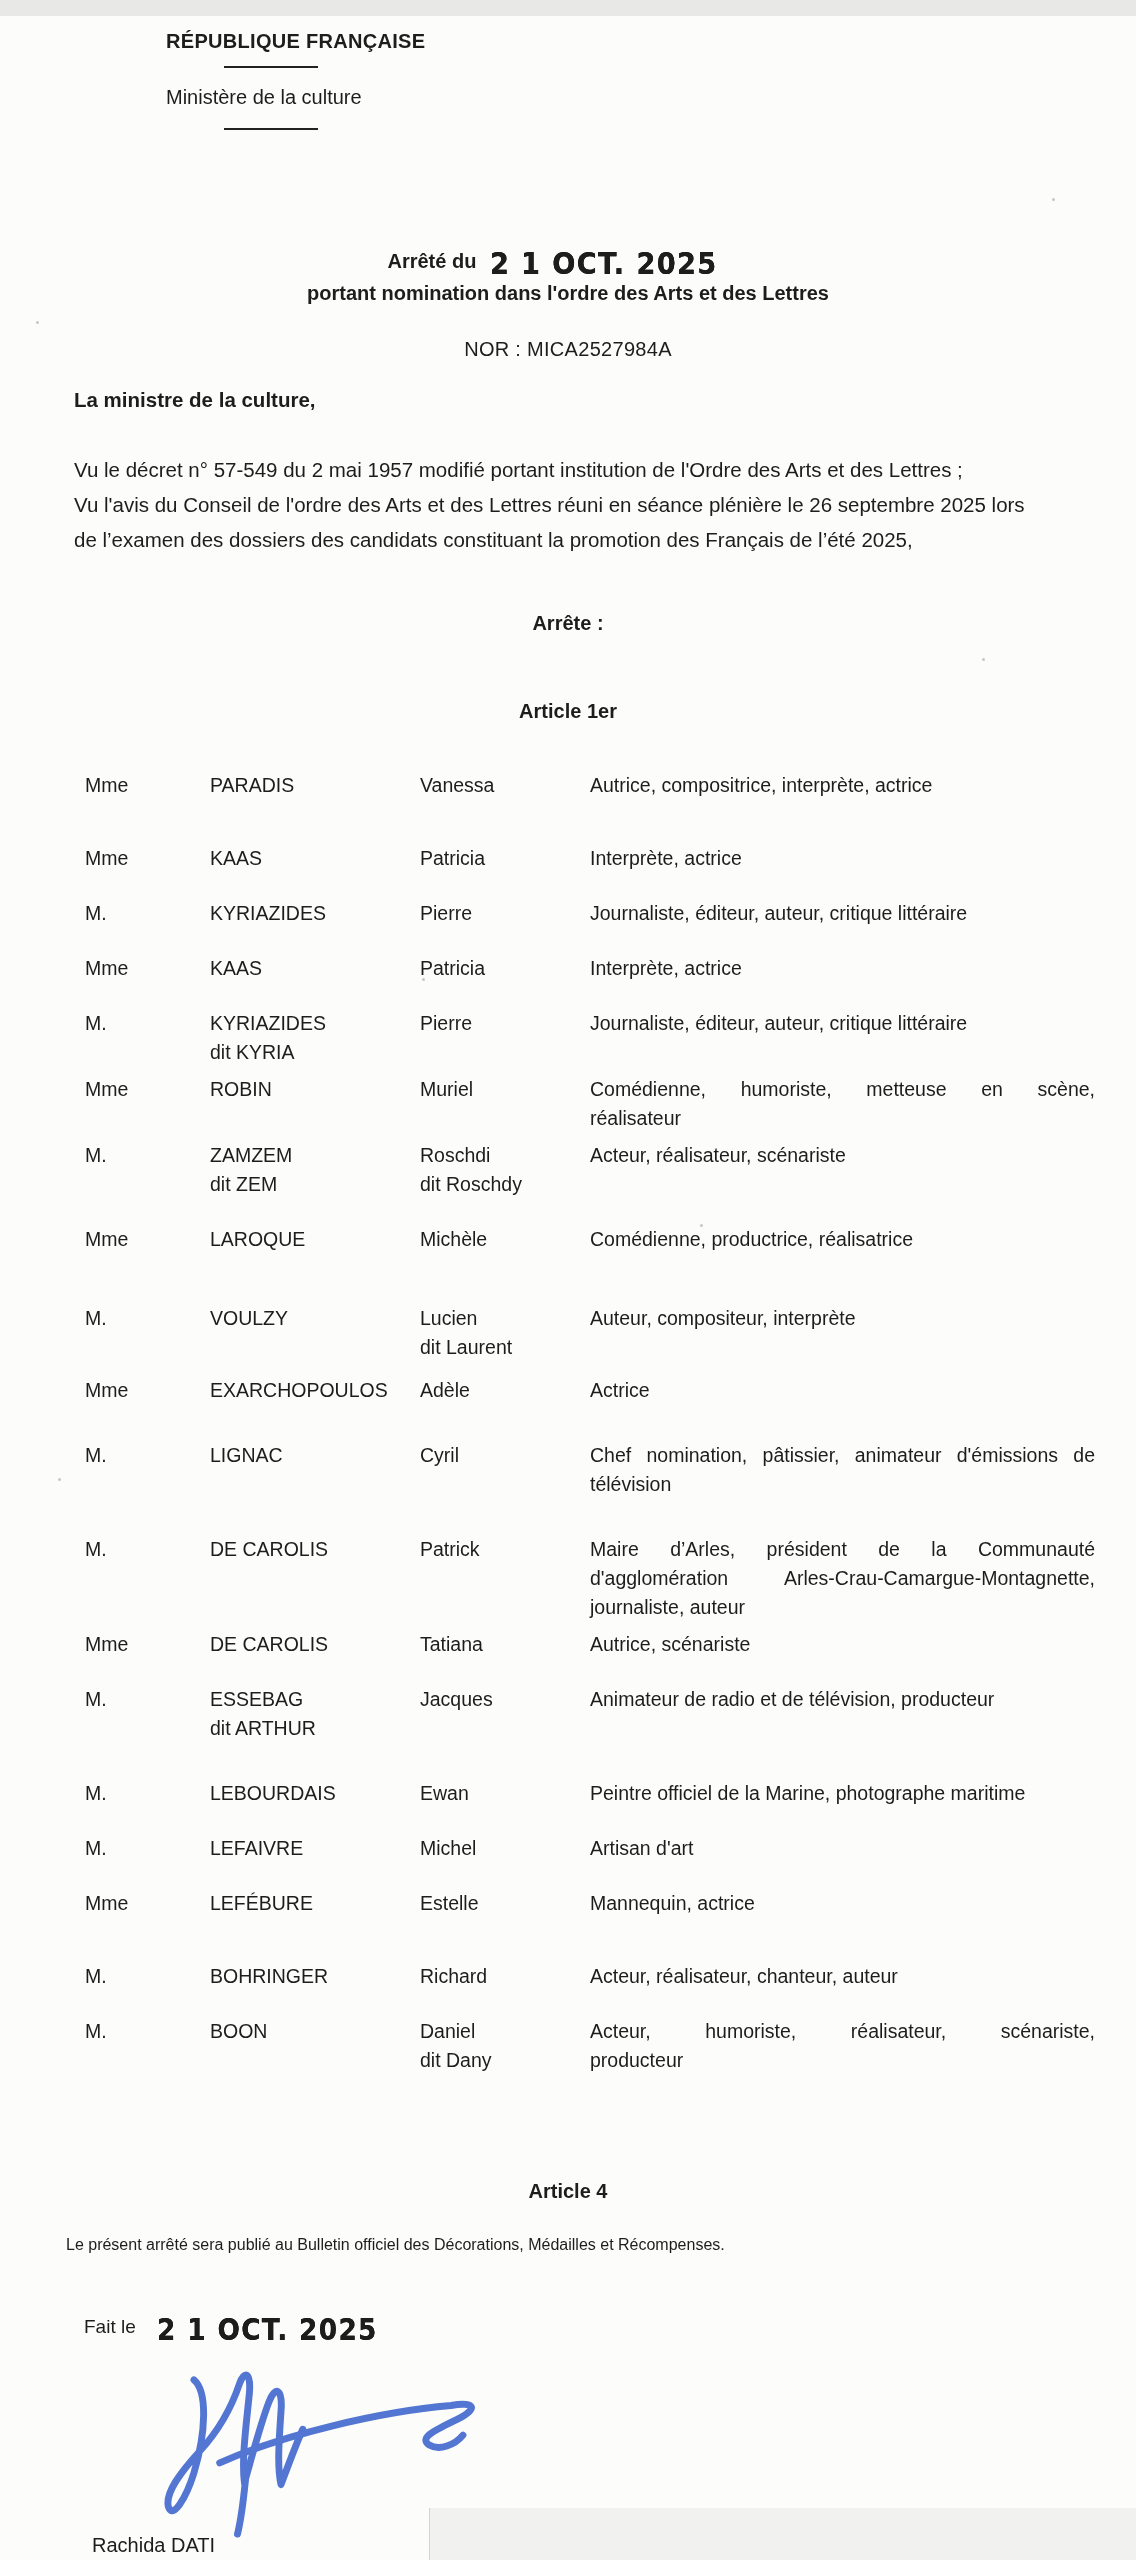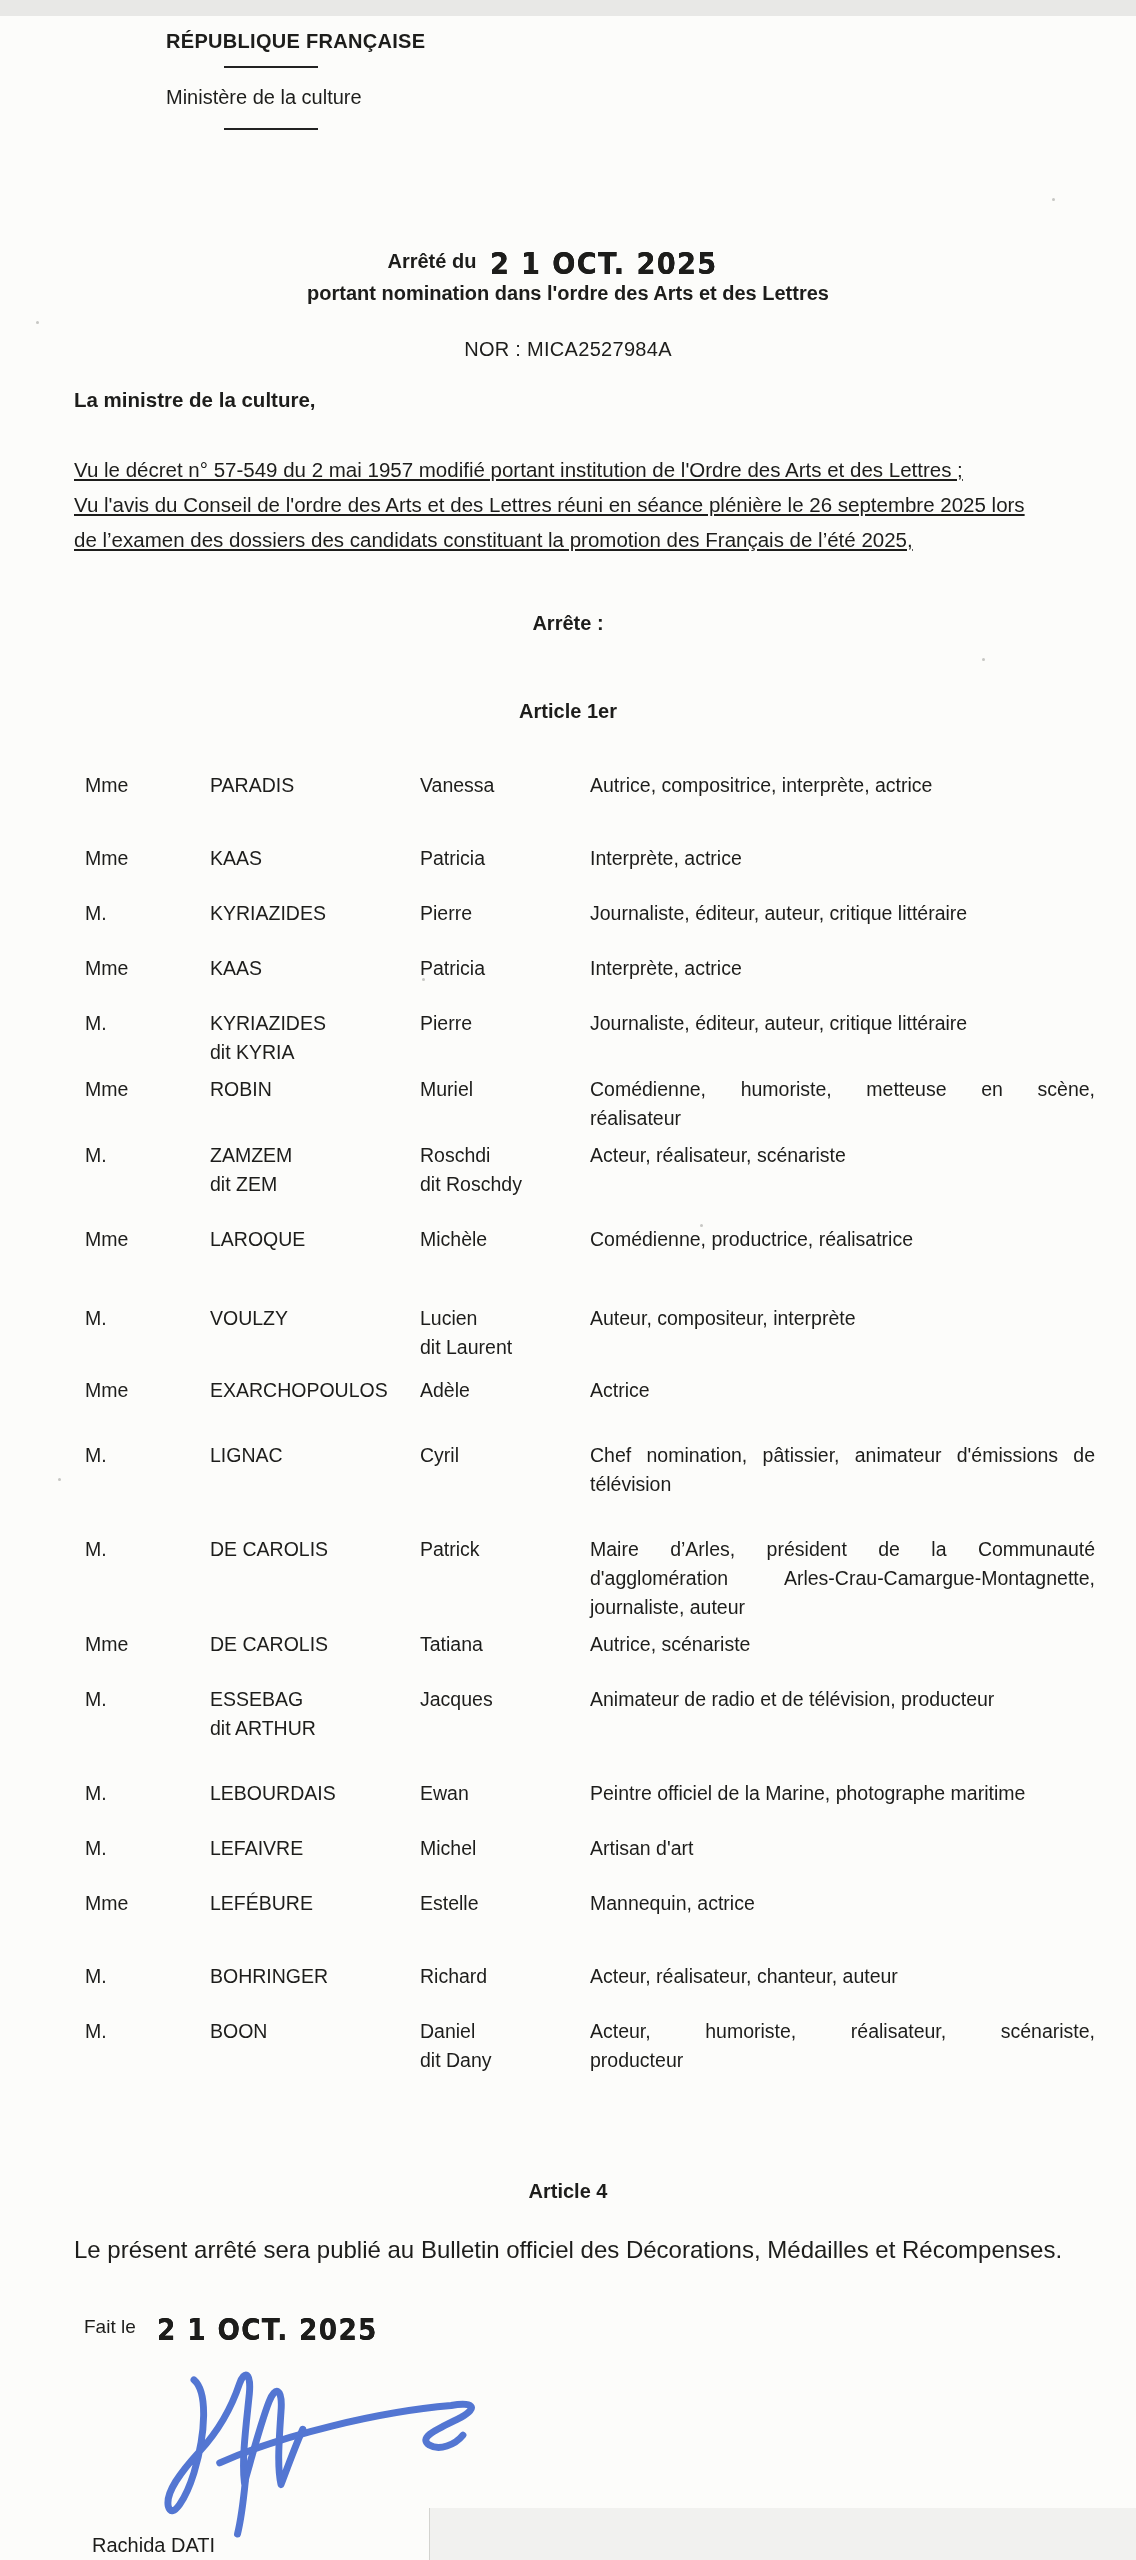--- a/index.html
+++ b/index.html
@@ -22,36 +22,36 @@
   
   .title{top:230px;font-size:20px;font-weight:bold;line-height:30px;}
   .stamp{
     font-family:"DejaVu Sans",sans-serif;font-weight:800;font-size:31px;
     letter-spacing:1.5px;display:inline-block;transform:scaleX(.88);
     transform-origin:left center;vertical-align:-6px;margin-left:8px;
     text-shadow:0 0 .7px #000;white-space:nowrap;
   }
   .nor{top:322px;font-size:20px;letter-spacing:.3px;}
   .salutation{left:74px;top:372px;font-size:20.5px;font-weight:bold;}
-  .recitals{left:74px;top:436px;width:968px;font-size:20.5px;line-height:35px;text-decoration:underline;}
+  .recitals{left:74px;top:436px;width:968px;font-size:20.5px;line-height:35px;}
   .recitals p{margin:0;}
   .arrete{top:596px;font-size:20px;font-weight:bold;}
   .article1{top:684px;font-size:20px;font-weight:bold;text-align:center;}
 
   
   .table{left:0;top:755px;width:1136px;font-size:19.5px;}
   .row{display:grid;grid-template-columns:125px 210px 170px 505px;padding-left:85px;line-height:29px;}
   .cell{min-height:29px;}
   .cell-desc .line:not(:last-child){text-align:justify;text-align-last:justify;}
   .g8{margin-bottom:8px}.g14{margin-bottom:14px}.g26{margin-bottom:26px}
   .g36{margin-bottom:36px}.g44{margin-bottom:44px}.g50{margin-bottom:50px}
 
   
   .article4-h{top:2164px;font-size:20px;font-weight:bold;}
-  .article4-t{left:74px;top:2220px;font-size:24px;}
+  .article4-t{left:66px;top:2220px;font-size:16px;}
   .faitle{left:84px;top:2296px;font-size:19px;}
   .faitle .stamp{font-size:30px;margin-left:16px;vertical-align:-7px;}
   .signature{left:158px;top:2346px;width:335px;height:178px;}
   .signature svg{display:block;width:100%;height:100%;}
   .signer{left:92px;top:2518px;font-size:20px;}
 
   
   .shade{left:429px;top:2492px;width:707px;height:68px;background:#f1f1ef;border-left:1px solid #d3d3cf;}
   .speck{width:3px;height:3px;border-radius:50%;background:#9b9b97;opacity:.55;}
 </style>

